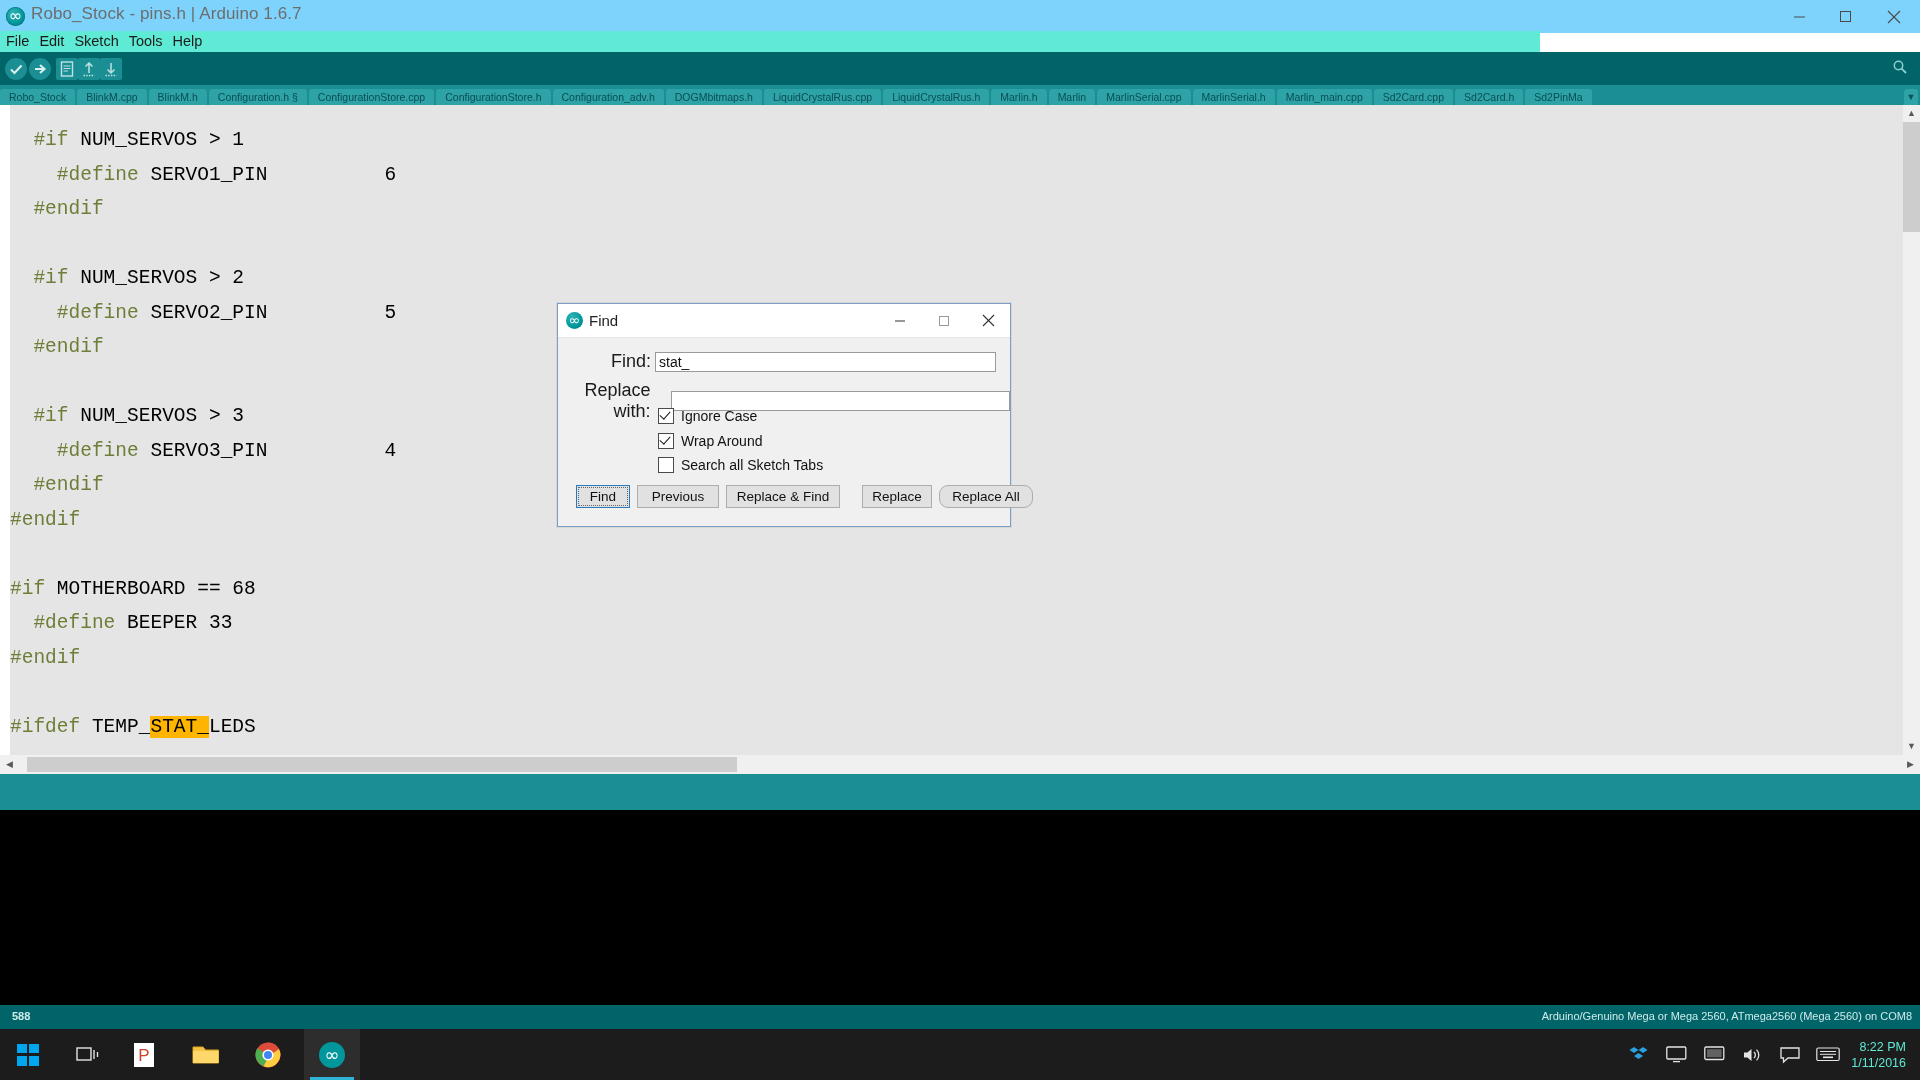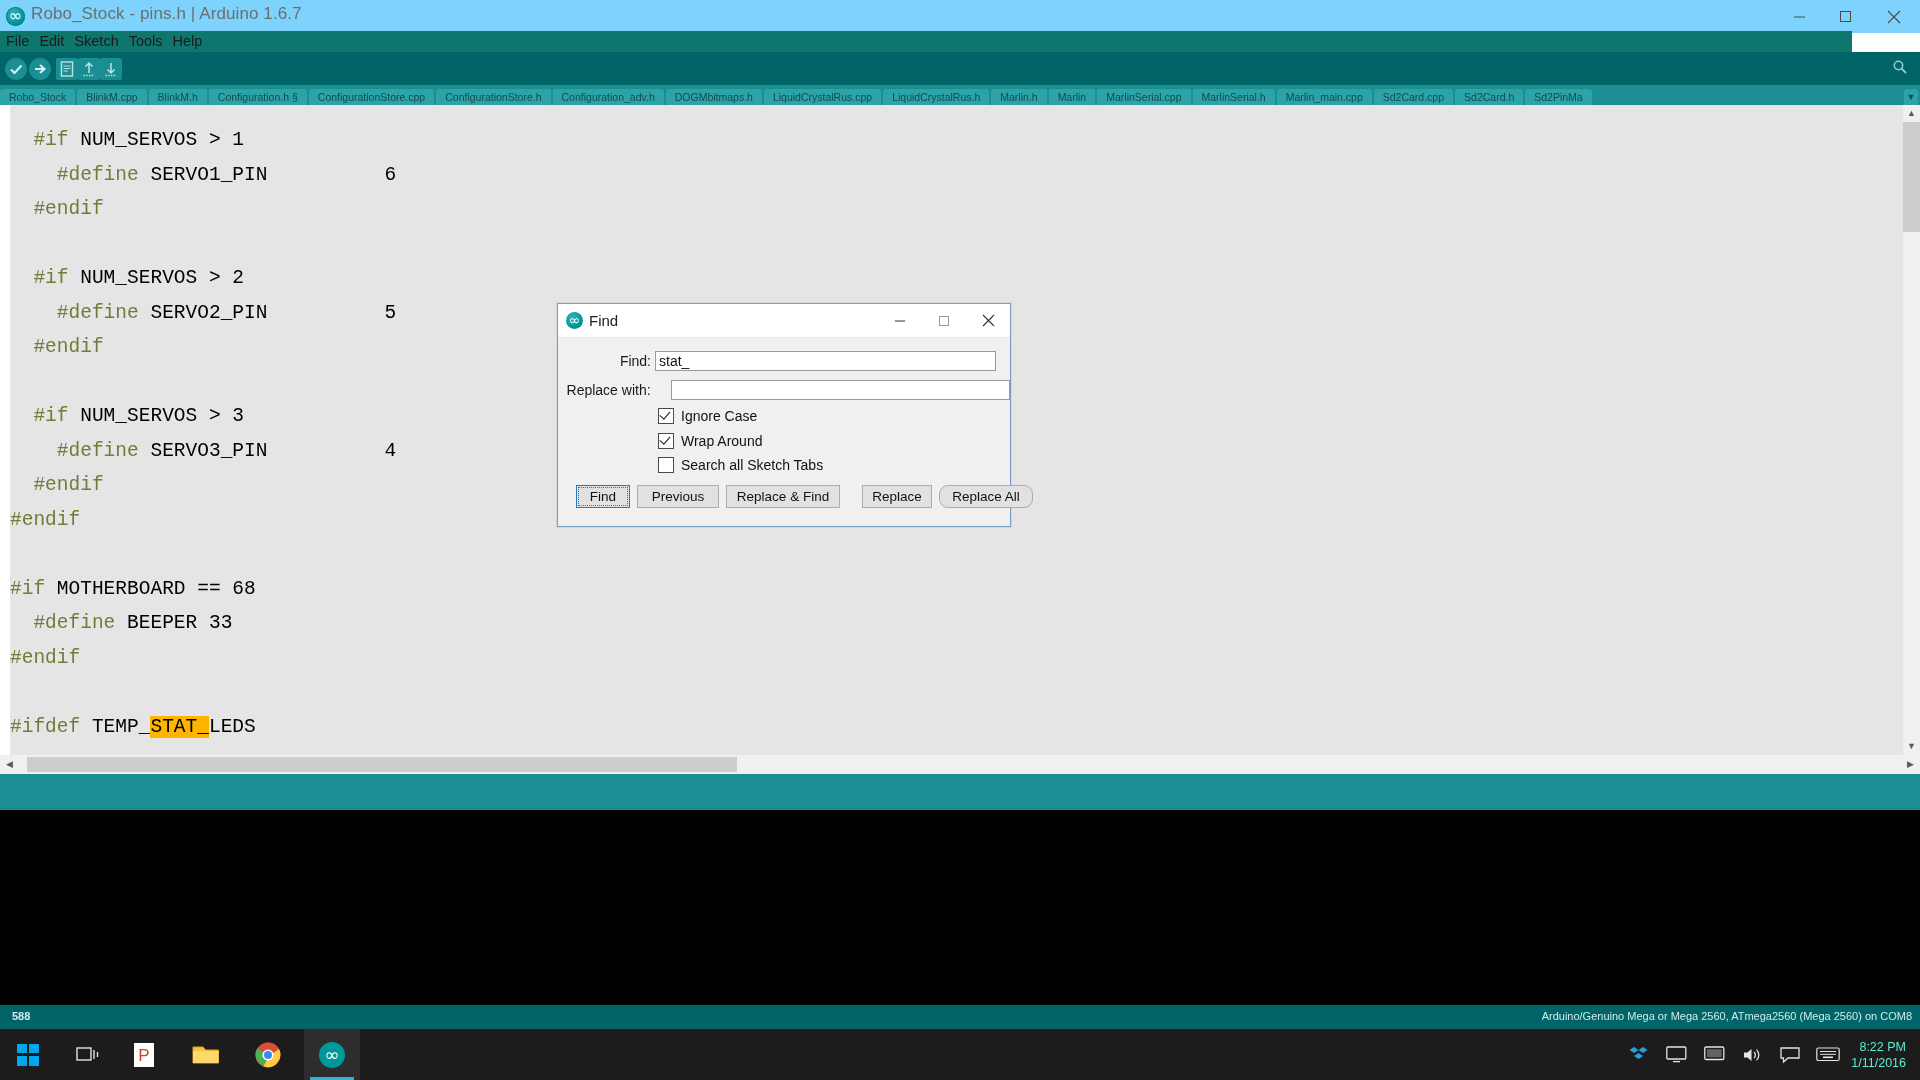--- a/index.html
+++ b/index.html
@@ -19,21 +19,21 @@
   .tb-icon:before{content:"∞";position:absolute;left:0;right:0;top:-4px;text-align:center;
     color:#fff;font-size:16px;line-height:26px;font-family:"DejaVu Sans",sans-serif;}
   .tb-title{position:absolute;left:31px;top:4px;font-size:17px;color:#6d6d6d;letter-spacing:.1px;}
   .tb-btns{position:absolute;right:0;top:0;height:33px;display:flex;}
   .tb-btn{width:46px;height:33px;display:flex;align-items:center;justify-content:center;
     color:#4a4a4a;font-size:15px;font-family:"DejaVu Sans",sans-serif;}
   .tb-btn.close{width:52px;}
   .tb-btn svg{display:block;}
 
   
-  .menubar{position:absolute;left:0;top:31px;width:1852px;height:21px;background:#0f766e;
+  .menubar{position:absolute;left:0;top:31px;width:1540px;height:21px;background:#5eead4;
     display:flex;align-items:center;padding-left:6px;box-sizing:border-box;}
   .menu-item{font-size:14.5px;color:#1b1b1b;padding:0 7px 0 0;margin-right:3px;line-height:21px;}
 
   
   .toolbar{position:absolute;left:0;top:52px;width:1920px;height:33px;background:#006468;}
   .tool-btn{position:absolute;top:6px;width:22px;height:22px;}
   .circ{border-radius:50%;background:#1a8e93;}
   .circ svg,.sq svg{display:block;}
   .sq{background:#1a8e93;border-radius:2px;}
   .tb-search{position:absolute;right:12px;top:7px;color:#8fcfd1;font-size:15px;}
@@ -85,21 +85,21 @@
   .dlg{position:absolute;left:557px;top:303px;width:452px;height:222px;background:#f0f0f0;
     border:1px solid #7a9fc4;box-shadow:0 0 0 1px rgba(0,0,0,.06);}
   .dlg-title{position:relative;height:33px;background:#fff;border-bottom:1px solid #e6e6e6;}
   .dlg-ico{position:absolute;left:8px;top:8px;width:17px;height:17px;border-radius:50%;
     background:radial-gradient(circle at 35% 30%, #2fb3b6 0%, #00979c 60%, #007b80 100%);}
   .dlg-ico:before{content:"∞";position:absolute;left:0;right:0;top:-4px;text-align:center;color:#fff;font-size:14px;line-height:24px;font-family:"DejaVu Sans",sans-serif;}
   .dlg-name{position:absolute;left:31px;top:8px;font-size:15px;color:#222;}
   .dlg-btns{position:absolute;right:0;top:0;display:flex;}
   .dlg-btn{width:44px;height:33px;display:flex;align-items:center;justify-content:center;color:#333;}
   .row{position:absolute;display:flex;align-items:center;}
-  .lbl{font-size:14px;color:#1a1a1a;text-align:right;}
+  .lbl{font-size:18px;color:#1a1a1a;text-align:right;}
   .inp{height:20px;background:#fff;border:1px solid #9a9a9a;font-size:14px;color:#111;
     padding:0 3px;box-sizing:border-box;display:flex;align-items:center;font-family:"Liberation Sans",sans-serif;}
   .cbrow{position:absolute;display:flex;align-items:center;}
   .cb{width:14px;height:14px;border:1px solid #4a4a4a;background:#fff;margin-right:7px;position:relative;}
   .cb.on:after{content:"";position:absolute;left:3px;top:0px;width:5px;height:9px;
     border:solid #1a1a1a;border-width:0 1.6px 1.6px 0;transform:rotate(42deg);}
   .cbl{font-size:14px;color:#111;}
   .btn{height:23px;background:#e1e1e1;border:1px solid #adadad;font-size:13.5px;color:#111;
     display:flex;align-items:center;justify-content:center;box-sizing:border-box;}
   .btn.default{border:1px solid #2a7ac0;outline:1px dotted #666;outline-offset:-3px;}

